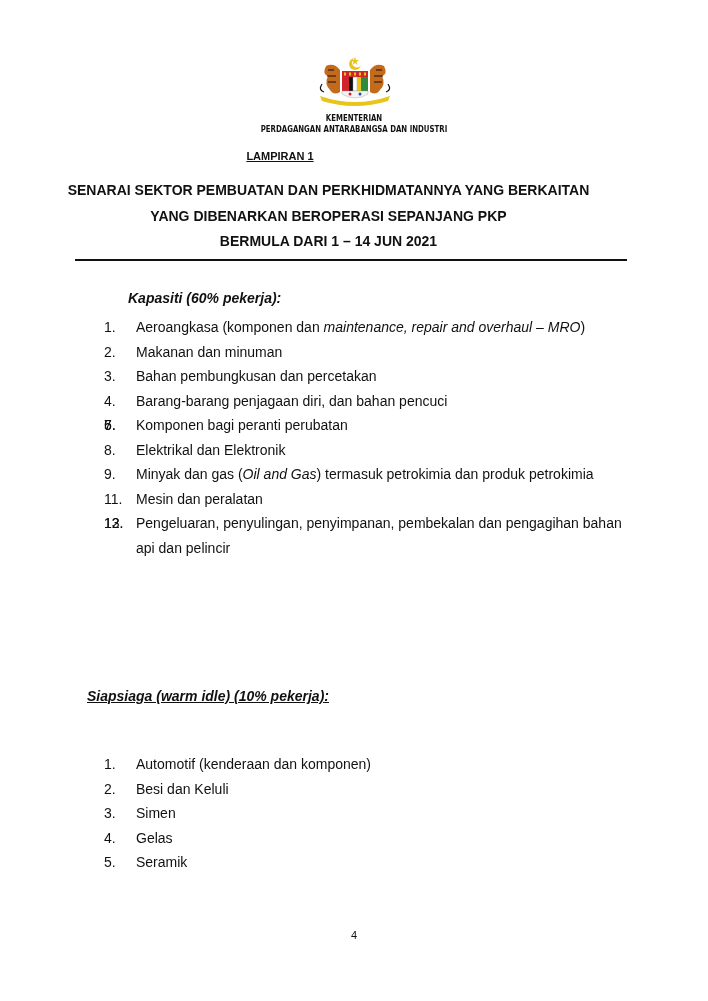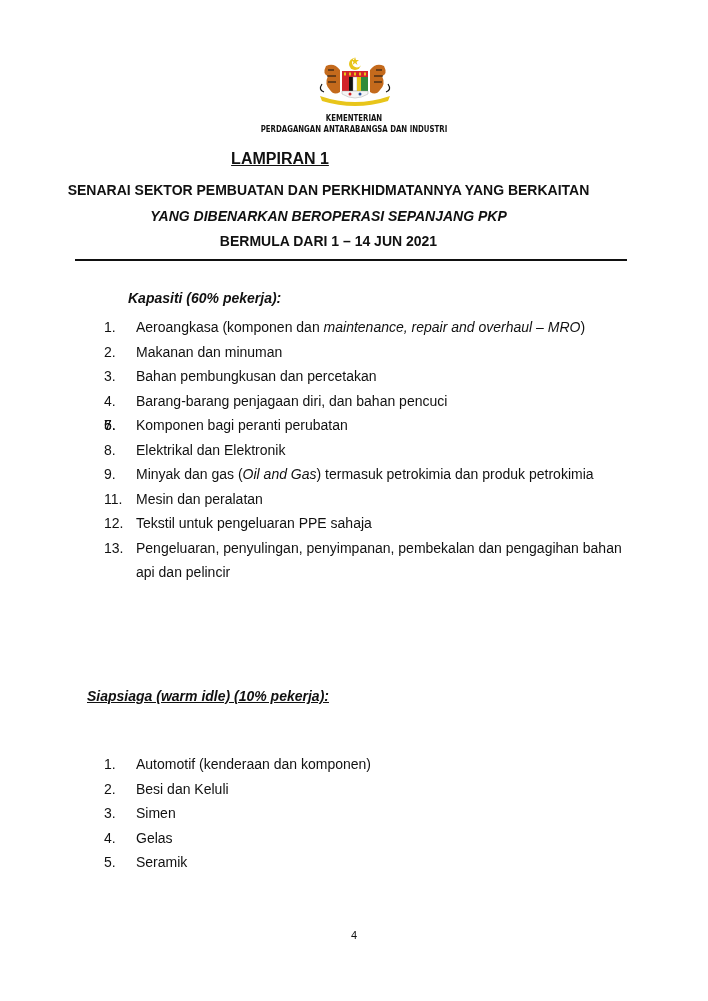--- a/index.html
+++ b/index.html
@@ -11,28 +11,28 @@
     .ministry {
       position: absolute; left: 0; width: 708px; text-align: center;
       font-family: "DejaVu Sans", sans-serif; font-weight: bold;
       font-size: 8.5px; letter-spacing: 0; color: #111;
       transform: scaleX(0.82); transform-origin: 354px 0;
     }
     .ministry.l1 { top: 113px; }
     .ministry.l2 { top: 124px; }
     .lampiran {
       position: absolute; top: 150px; left: 0; width: 560px; text-align: center;
-      font-weight: bold; font-size: 16px; text-decoration: underline;
+      font-weight: bold; font-size: 11px; text-decoration: underline;
     }
     .title-line {
       position: absolute; left: 0; width: 657px; text-align: center;
       font-weight: bold; font-size: 14px;
     }
     .title-line.t1 { top: 182px; }
-    .title-line.t2 { top: 208px; font-style: italic; }
+    .title-line.t2 { top: 208px; }
     .title-line.t3 { top: 233px; }
     .divider {
       position: absolute; left: 75px; top: 259px; width: 552px; height: 2px; background: #111;
     }
     .section-heading {
       position: absolute; left: 87px; font-weight: bold; font-style: italic; font-size: 14px;
     }
     .list { position: absolute; left: 104px; width: 520px; margin: 0; padding: 0; list-style: none; }
     .list li { position: relative; font-size: 14px; line-height: 24.5px; padding-left: 32px; }
     .list li .num { position: absolute; left: 0; top: 0; width: 28px; }
@@ -90,21 +90,21 @@
   <li><span class="num">1.</span><span class="txt"><span>Aeroangkasa (komponen dan </span><i>maintenance, repair and overhaul – MRO</i><span>)</span></span></li>
   <li><span class="num">2.</span><span class="txt">Makanan dan minuman</span></li>
   <li><span class="num">3.</span><span class="txt">Bahan pembungkusan dan percetakan</span></li>
   <li><span class="num">4.</span><span class="txt">Barang-barang penjagaan diri, dan bahan pencuci</span></li>
   <li><span class="num">5.</span></li>
   <li><span class="num">6.</span></li>
   <li><span class="num">7.</span><span class="txt">Komponen bagi peranti perubatan</span></li>
   <li><span class="num">8.</span><span class="txt">Elektrikal dan Elektronik</span></li>
   <li><span class="num">9.</span><span class="txt"><span>Minyak dan gas (</span><i>Oil and Gas</i><span>) termasuk petrokimia dan produk petrokimia</span></span></li>
   <li><span class="num">11.</span><span class="txt">Mesin dan peralatan</span></li>
-  <li><span class="num">12.</span><span class="txt">Tekstil untuk pengeluaran PPE sahaja</span></li>
+  <li><span class="num">12.</span></li>
   <li><span class="num">13.</span><span class="txt">Pengeluaran, penyulingan, penyimpanan, pembekalan dan pengagihan bahan api dan pelincir</span></li>
 </ol>
 
 <div class="section-heading" style="top:688px;text-decoration:underline;">Siapsiaga (warm idle) (10% pekerja):</div>
 <ol class="list" style="top:752px;">
   <li><span class="num">1.</span><span class="txt">Automotif (kenderaan dan komponen)</span></li>
   <li><span class="num">2.</span><span class="txt">Besi dan Keluli</span></li>
   <li><span class="num">3.</span><span class="txt">Simen</span></li>
   <li><span class="num">4.</span><span class="txt">Gelas</span></li>
   <li><span class="num">5.</span><span class="txt">Seramik</span></li>

